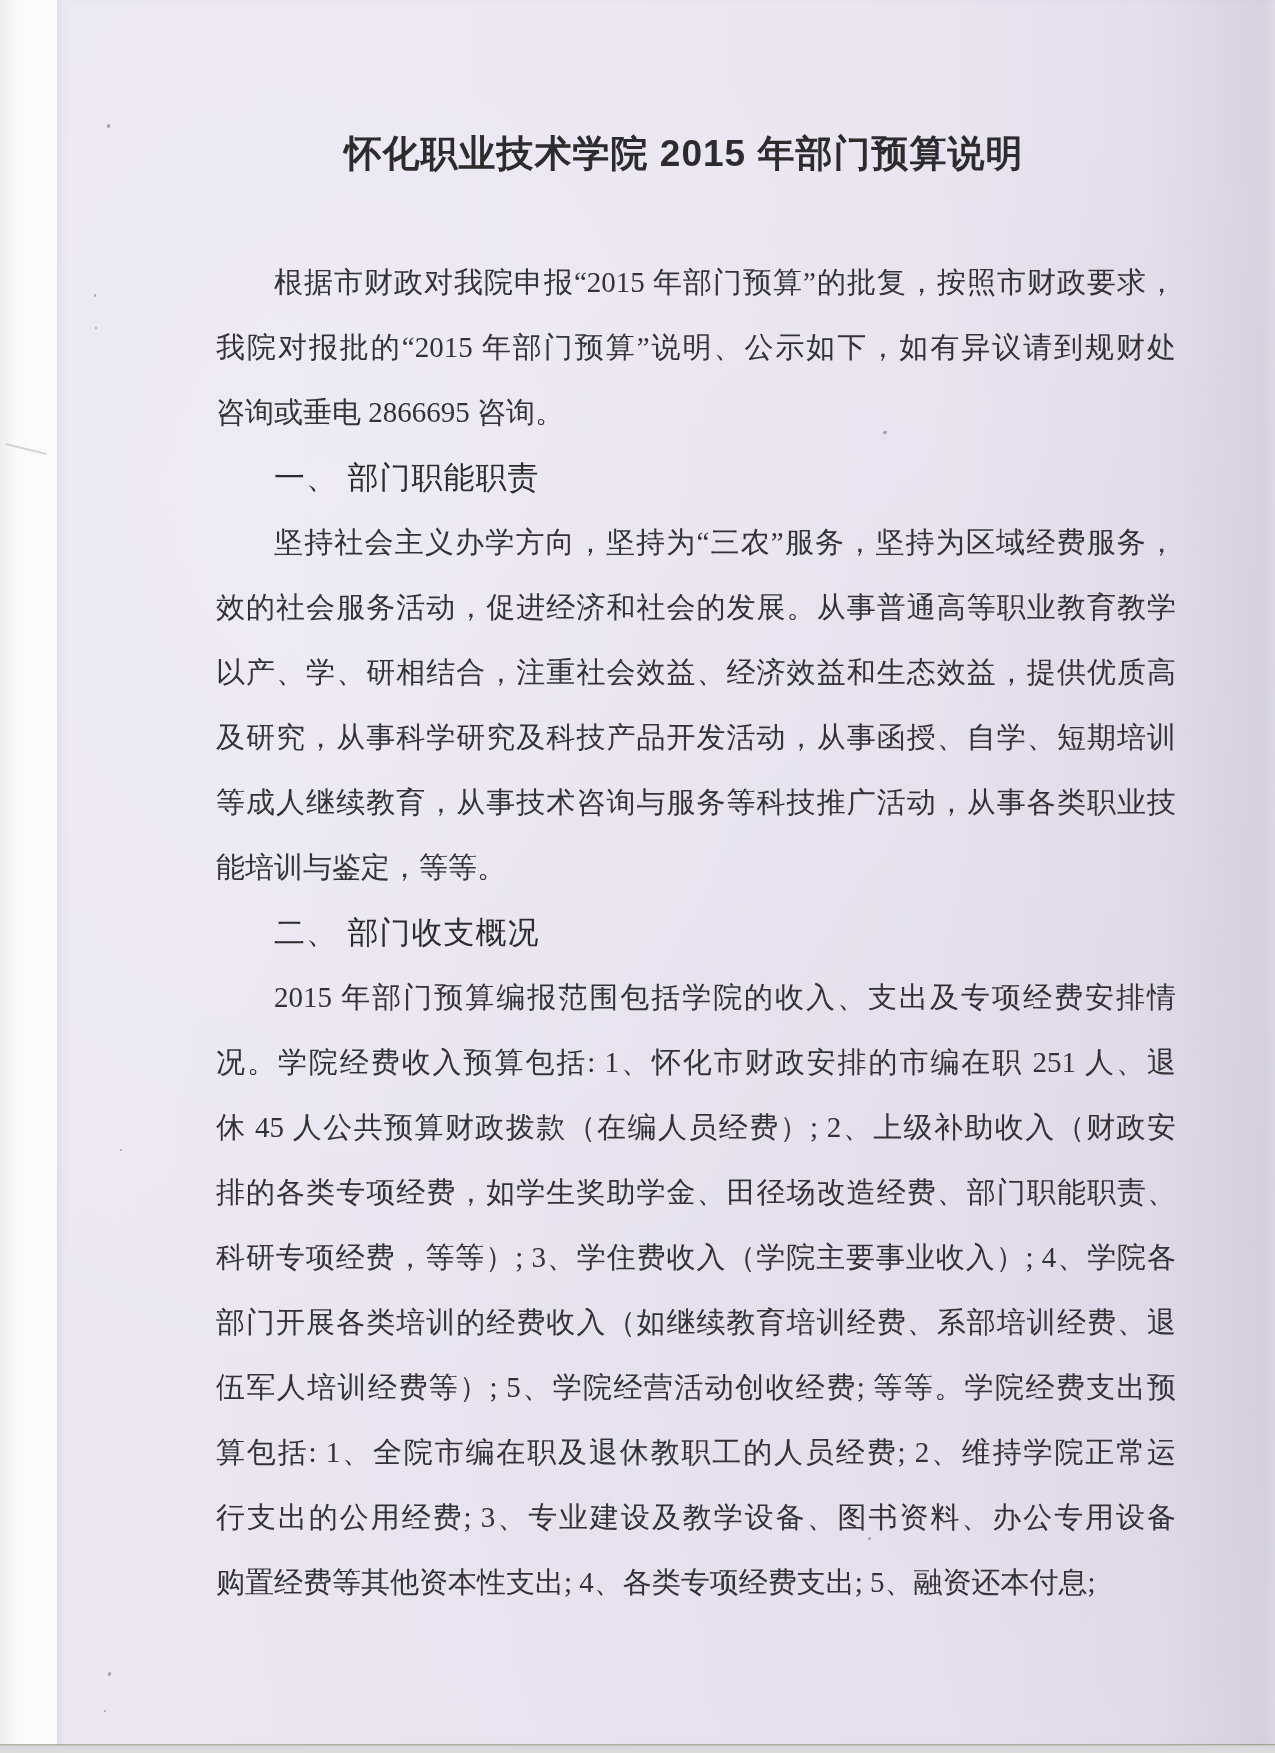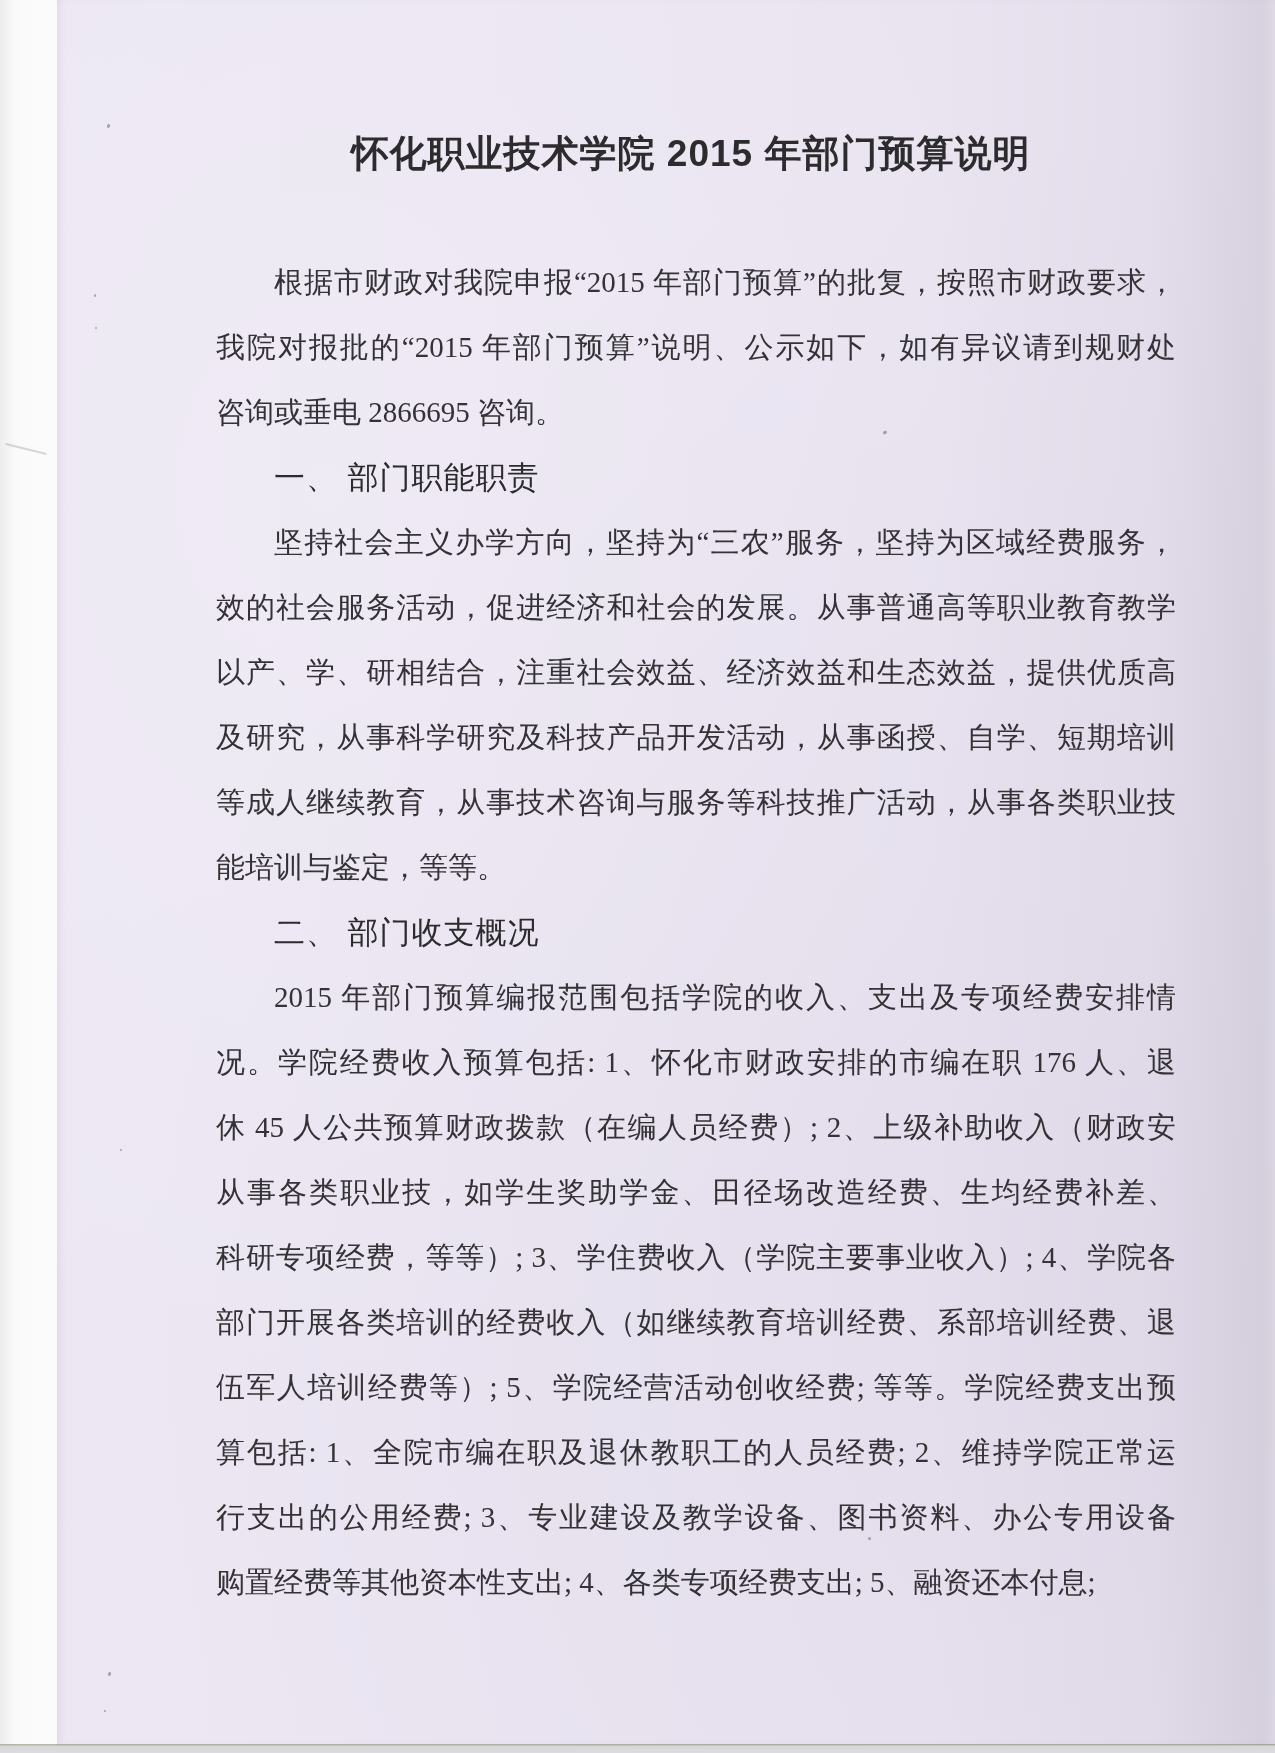--- a/index.html
+++ b/index.html
@@ -37,21 +37,21 @@
   
   .bottom-band {
     position: absolute;
     left: 0; top: 1744px;
     width: 1275px; height: 9px;
     background: linear-gradient(180deg, rgba(125,135,100,0.55) 0px, rgba(125,135,100,0.55) 1px, #d7d7da 2px, #dcdcdf 100%);
   }
   .title {
     position: absolute;
     top: 132px;
-    left: 154px;
+    left: 147px;
     width: 960px;
     margin: 0;
     text-align: center;
     font-family: "Liberation Sans", "DejaVu Sans", sans-serif;
     font-weight: 700;
     font-size: 37px;
     line-height: 44px;
     letter-spacing: 1px;
     color: #2c2b2e;
   }
@@ -125,23 +125,23 @@
           <div class="line indent">坚持社会主义办学方向，坚持为“三农”服务，坚持为区域经费服务，</div>
           <div class="line">效的社会服务活动，促进经济和社会的发展。从事普通高等职业教育教学</div>
           <div class="line">以产、学、研相结合，注重社会效益、经济效益和生态效益，提供优质高</div>
           <div class="line">及研究，从事科学研究及科技产品开发活动，从事函授、自学、短期培训</div>
           <div class="line">等成人继续教育，从事技术咨询与服务等科技推广活动，从事各类职业技</div>
           <div class="line last">能培训与鉴定，等等。</div>
         </div>
         <div class="heading">二、 部门收支概况</div>
         <div class="para">
           <div class="line indent">2015 年部门预算编报范围包括学院的收入、支出及专项经费安排情</div>
-          <div class="line">况。学院经费收入预算包括: 1、怀化市财政安排的市编在职 176 人、退</div>
+          <div class="line">况。学院经费收入预算包括: 1、怀化市财政安排的市编在职 251 人、退</div>
           <div class="line">休 45 人公共预算财政拨款（在编人员经费）; 2、上级补助收入（财政安</div>
-          <div class="line">从事各类职业技，如学生奖助学金、田径场改造经费、生均经费补差、</div>
+          <div class="line">排的各类专项经费，如学生奖助学金、田径场改造经费、部门职能职责、</div>
           <div class="line">科研专项经费，等等）; 3、学住费收入（学院主要事业收入）; 4、学院各</div>
           <div class="line">部门开展各类培训的经费收入（如继续教育培训经费、系部培训经费、退</div>
           <div class="line">伍军人培训经费等）; 5、学院经营活动创收经费; 等等。学院经费支出预</div>
           <div class="line">算包括: 1、全院市编在职及退休教职工的人员经费; 2、维持学院正常运</div>
           <div class="line">行支出的公用经费; 3、专业建设及教学设备、图书资料、办公专用设备</div>
           <div class="line last">购置经费等其他资本性支出; 4、各类专项经费支出; 5、融资还本付息;</div>
         </div>
       </div>
 
     <span class="speck s1"></span>

